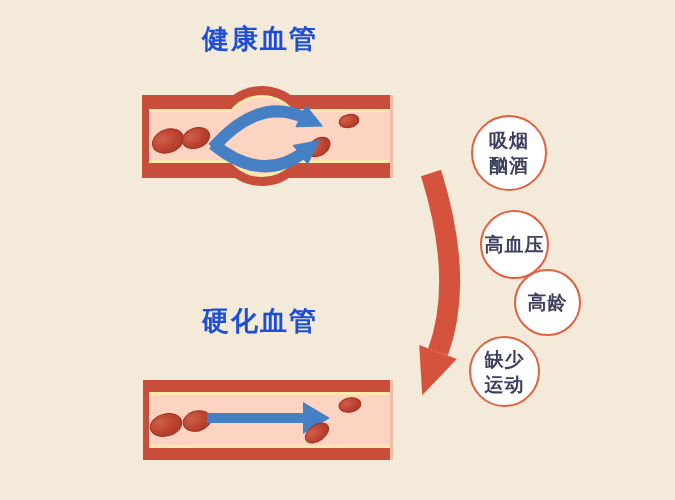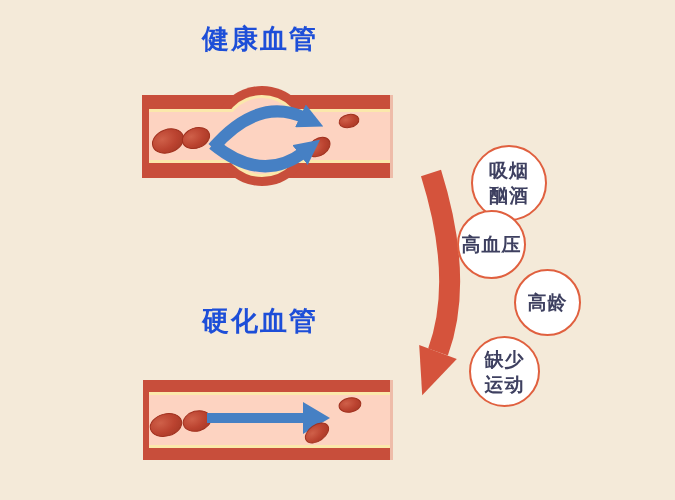--- a/index.html
+++ b/index.html
@@ -15,22 +15,22 @@
     font-size:27px;font-weight:bold;color:#1d4ed8;letter-spacing:2px;
   }
   .title-healthy{top:21px;}
   .title-hardened{top:303px;}
   .risk-circle{
     position:absolute;background:#ffffff;border:2.5px solid #e0603f;
     border-radius:50%;display:flex;flex-direction:column;align-items:center;
     justify-content:center;color:#3e4060;font-weight:bold;font-size:19px;
     line-height:25px;letter-spacing:1px;box-sizing:border-box;text-align:center;
   }
-  .rc1{left:471px;top:145px;width:76px;height:76px;}
-  .rc2{left:457px;top:210px;width:69px;height:69px;}
+  .rc1{left:471px;top:115px;width:76px;height:76px;}
+  .rc2{left:480px;top:210px;width:69px;height:69px;}
   .rc3{left:514px;top:269px;width:67px;height:67px;}
   .rc4{left:469px;top:336px;width:71px;height:71px;}
 </style>
 </head>
 <body>
 
 <div class="canvas">
 
   <div class="title title-healthy">健康血管</div>
 

